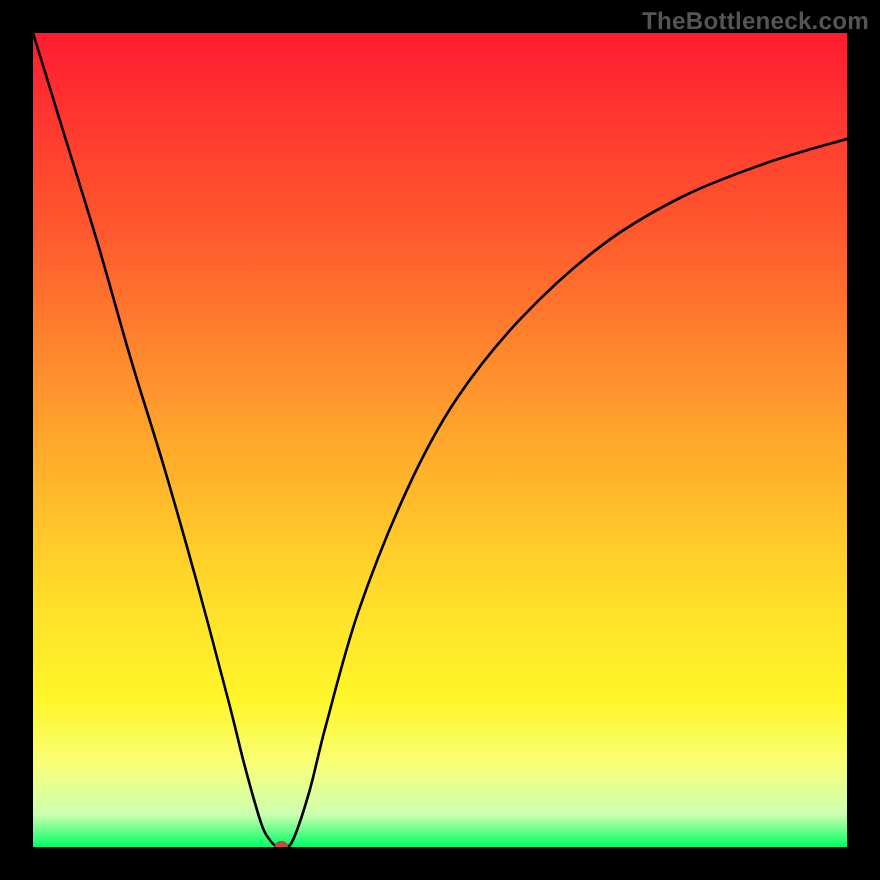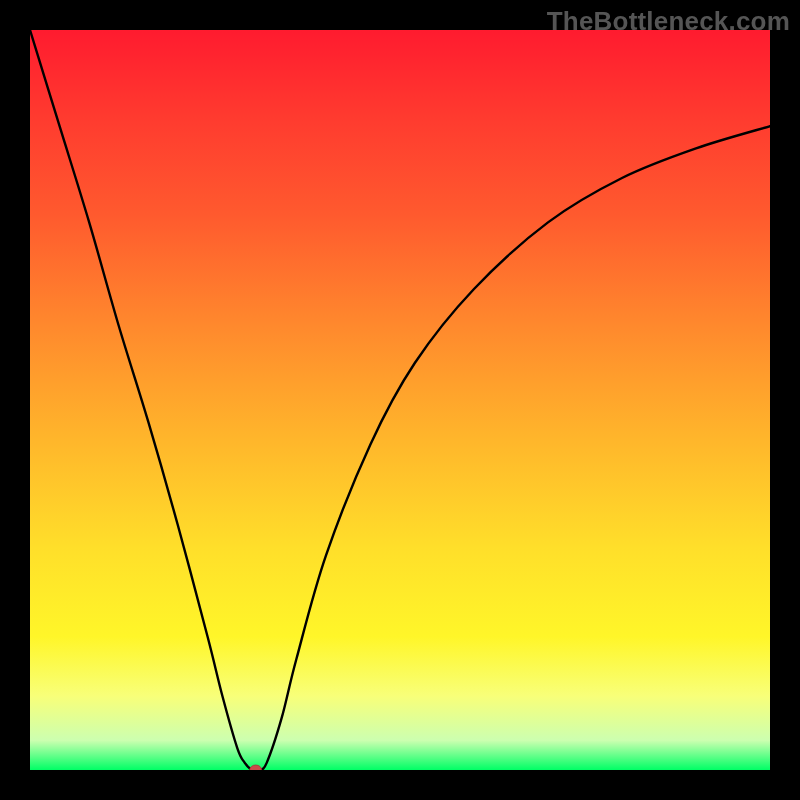--- a/index.html
+++ b/index.html
@@ -3,21 +3,21 @@
 <meta charset="utf-8">
 <style>
   * { margin: 0; padding: 0; box-sizing: border-box; }
   html, body { width: 800px; height: 800px; background: #000; overflow: hidden; }
   .frame { position: relative; width: 800px; height: 800px; background: #000; }
   .watermark {
     position: absolute;
     top: 6px;
     right: 10px;
     font-family: Arial, Helvetica, sans-serif;
-    font-size: 26px;
+    font-size: 22px;
     font-weight: 600;
     color: #555;
     letter-spacing: 0.2px;
     z-index: 3;
   }
   .plot-area {
     position: absolute;
     left: 30px;
     top: 30px;
     width: 740px;

